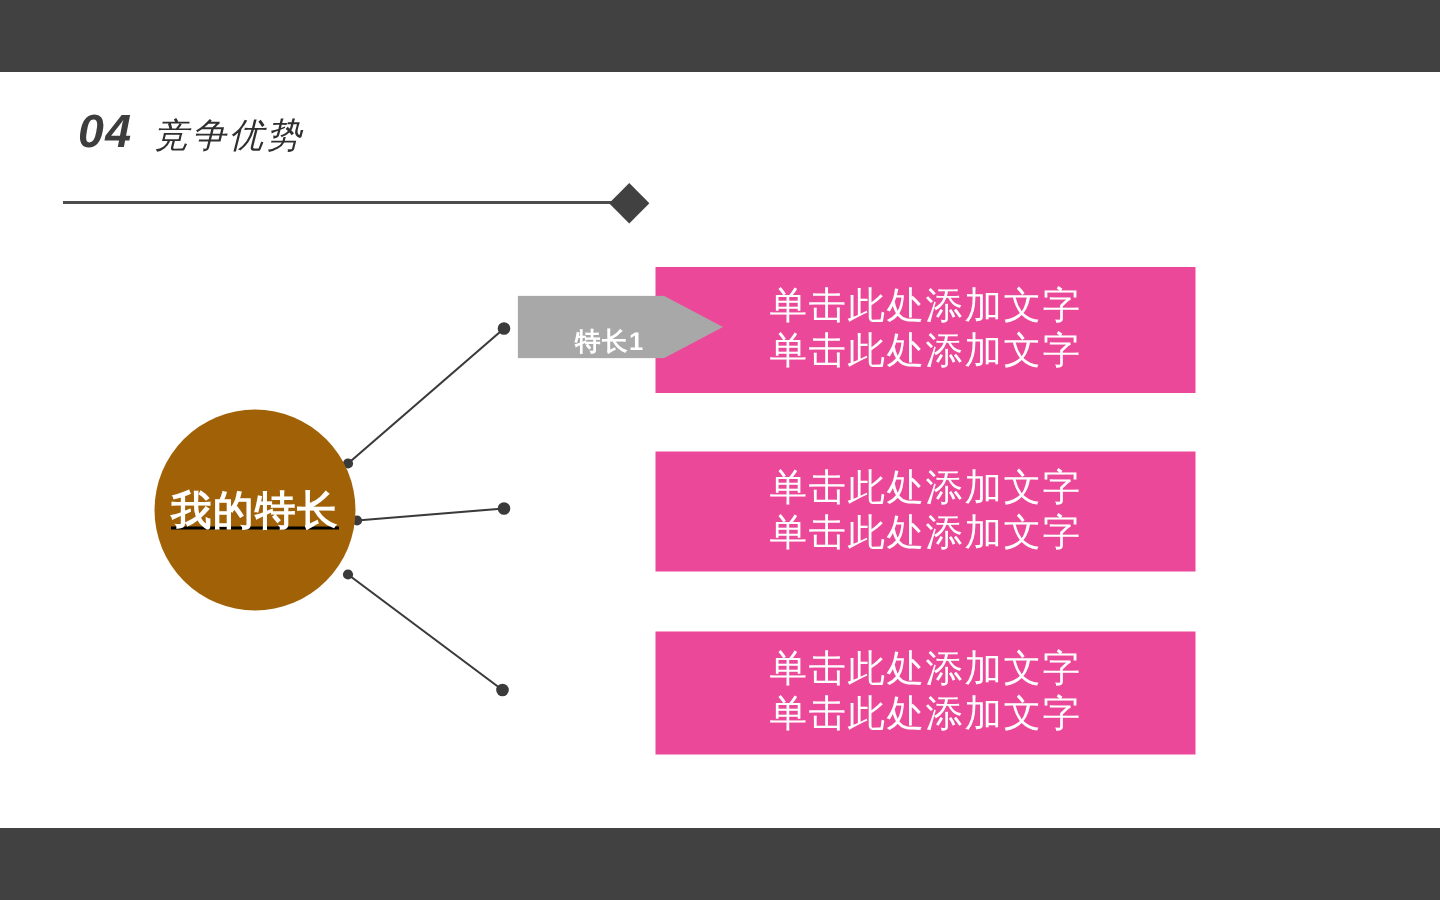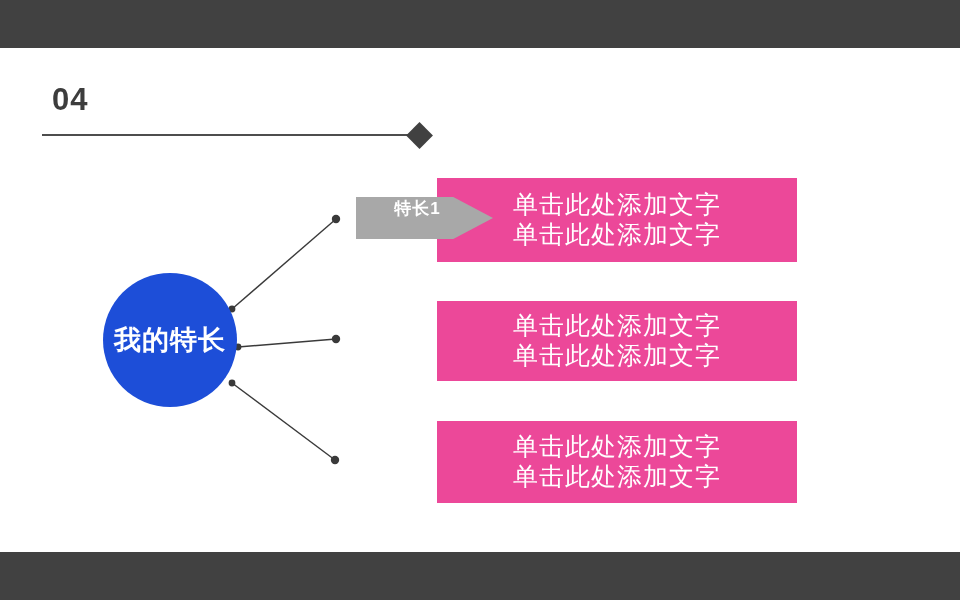--- a/index.html
+++ b/index.html
@@ -13,45 +13,46 @@
   .slide { position: absolute; inset: 0; width: 960px; height: 600px; }
 
   .bar {
     position: absolute; left: 0; width: 960px; height: 48px;
     background: #414141;
   }
   .bar.top { top: 0; }
   .bar.bottom { top: 552px; }
 
   .header {
-    position: absolute; left: 52px; top: 82px;
+    position: absolute; left: 52px; top: 70px;
     display: flex; align-items: baseline; gap: 14px;
     white-space: nowrap;
+    font-style: italic;
   }
   .header .num {
     font-size: 31px; font-weight: bold; color: #3d3d3d; letter-spacing: 1px;
   }
   .header .title {
     font-size: 23px; color: #2f2f2f; letter-spacing: 2px;
   }
   .header-rule {
     position: absolute; left: 42px; top: 134px;
     width: 372px; height: 2px; background: #4d4d4d;
   }
   .header-diamond {
     position: absolute; left: 410px; top: 126px;
     width: 19px; height: 19px; background: #414141;
     transform: rotate(45deg);
   }
 
   .big-circle {
     position: absolute; left: 103px; top: 273px;
     width: 134px; height: 134px; border-radius: 50%;
-    background: #1d4ed8;
-    display: flex; align-items: center; justify-content: center;
+    background: #a16207;
+    display: flex; align-items: center; justify-content: center; text-decoration: underline;
   }
   .big-circle .label {
     color: #ffffff; font-size: 27px; font-weight: bold; letter-spacing: 1px;
   }
 
   svg.connectors {
     position: absolute; inset: 0; width: 960px; height: 600px;
     pointer-events: none;
   }
   svg.connectors line { stroke: #3a3a3a; stroke-width: 1.4; }
@@ -68,45 +69,46 @@
     color: #ffffff;
     font-family: "Liberation Serif", serif;
     font-size: 25px; line-height: 30px; letter-spacing: 1px;
     white-space: nowrap;
   }
   .box-1 { top: 178px; height: 84px; }
   .box-2 { top: 301px; height: 80px; }
   .box-3 { top: 421px; height: 82px; }
 
   .arrow-tag {
-    position: absolute; left: 356px;
+    position: absolute; left: 345px;
     width: 137px; height: 42px;
     background: #a8a8a8;
     clip-path: polygon(0 0, 71% 0, 100% 50%, 71% 100%, 0 100%);
-    display: flex; align-items: flex-start; justify-content: center;
+    display: flex; align-items: flex-end; justify-content: center;
     z-index: 2;
   }
   .arrow-tag .tag-label {
     color: #ffffff; font-size: 17px; font-weight: bold;
     padding-right: 14px; letter-spacing: 1px;
   }
   .tag-1 { top: 197px; }
   .tag-2 { top: 318px; }
   .tag-3 { top: 439px; }
 </style>
 </head>
 <body>
 
 <div class="slide">
 
   <div class="bar top"></div>
   <div class="bar bottom"></div>
 
   <div class="header">
     <span class="num">04</span>
+    <span class="title">竞争优势</span>
   </div>
   <div class="header-rule"></div>
   <div class="header-diamond"></div>
 
   <svg class="connectors" viewBox="0 0 960 600">
     <line x1="232" y1="309" x2="336" y2="219"></line>
     <line x1="238" y1="347" x2="336" y2="339"></line>
     <line x1="232" y1="383" x2="335" y2="460"></line>
     <circle cx="232" cy="309" r="3.4"></circle>
     <circle cx="238" cy="347" r="3.4"></circle>

